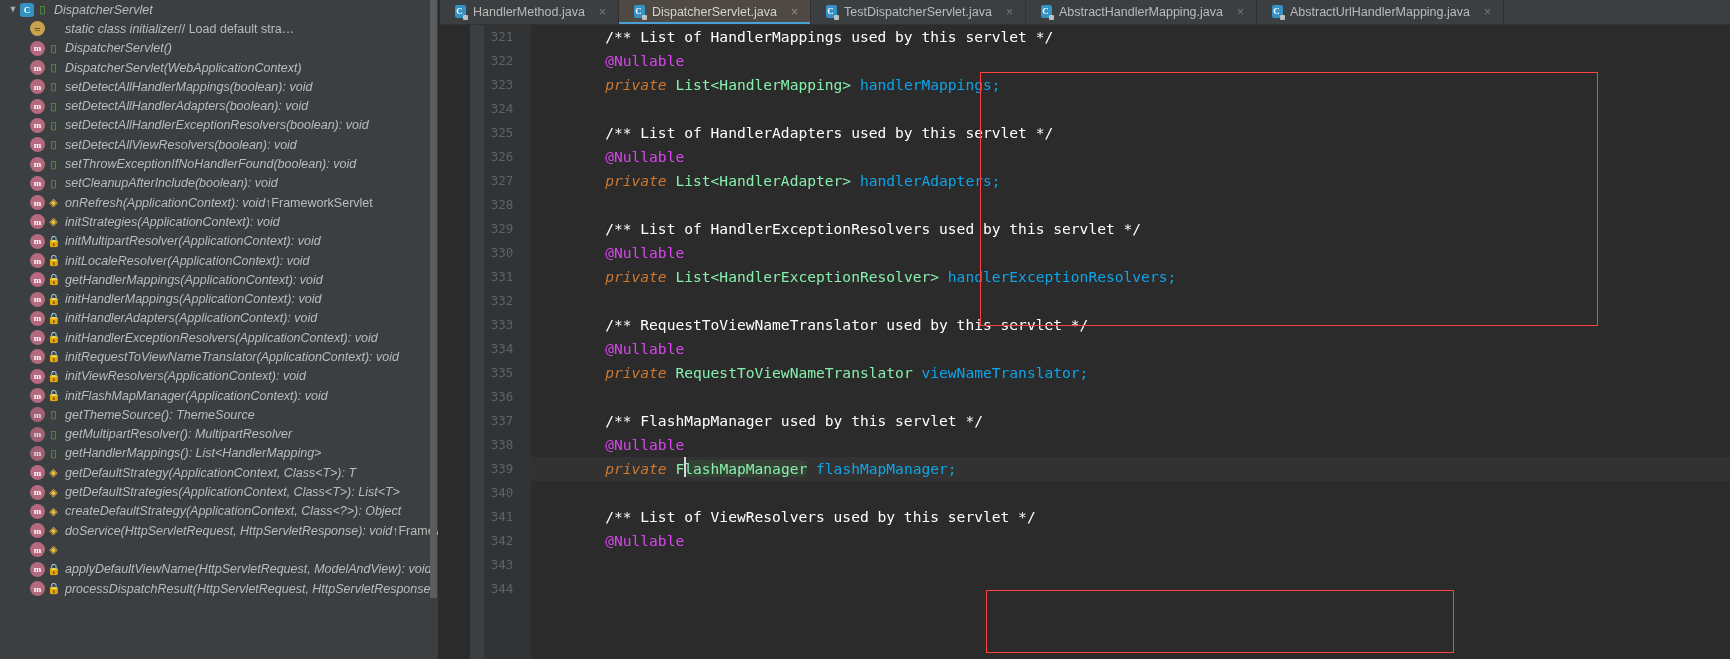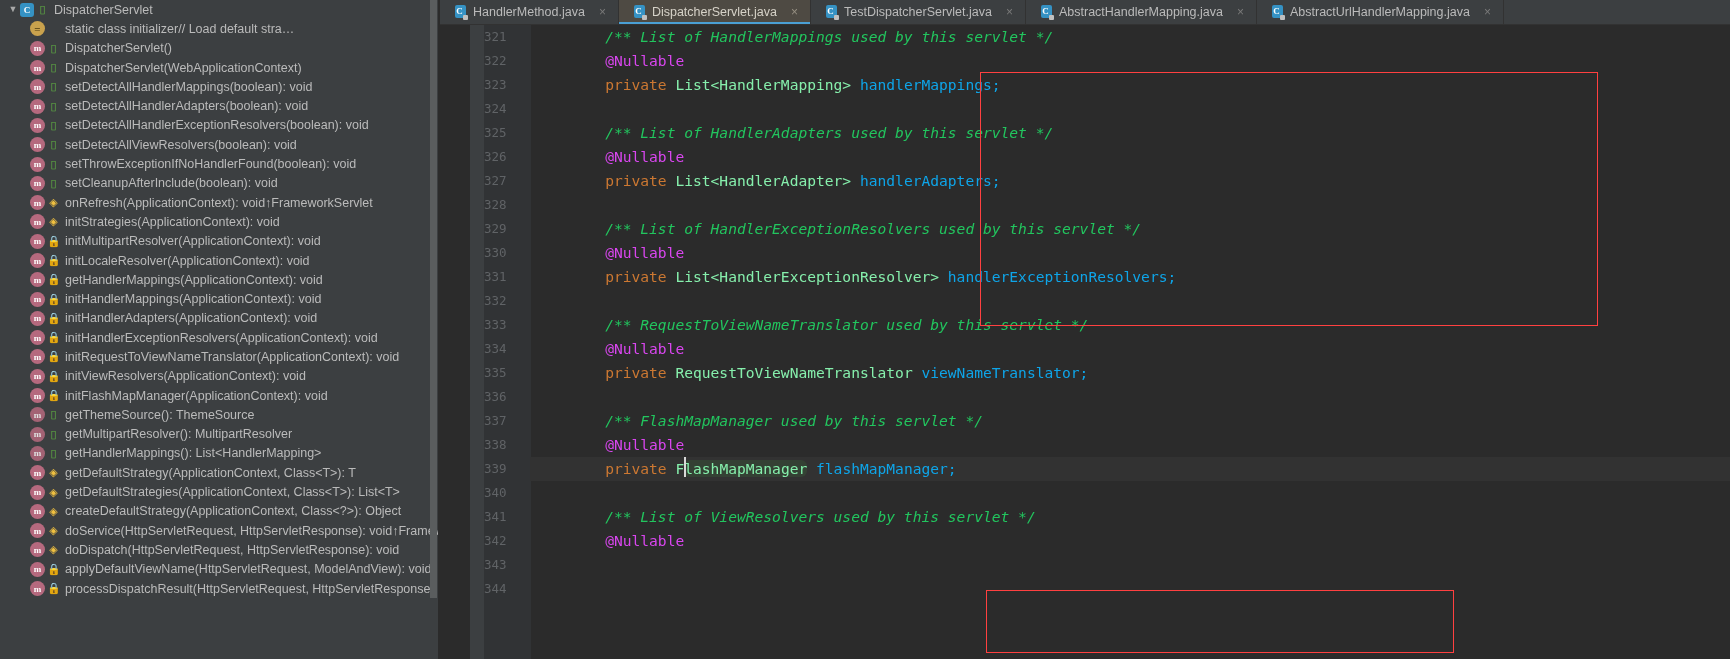--- a/index.html
+++ b/index.html
@@ -46,21 +46,21 @@
   .badge.method { background: #b5697e; }
   .badge.init { background: #c9a24d; color: #4a3a10; font-size: 11px; }
   .badge.inherited { background: #b5697e; opacity: .85; }
   .vis {
     flex: 0 0 auto; width: 13px; text-align: center;
     font-size: 11px; line-height: 1; margin-right: 5px;
   }
   .vis.pub { color: #62b543; }
   .vis.prot { color: #f0c040; }
   .vis.priv { color: #c87b3f; }
-  .struct-label { flex: 0 0 auto; }
+  .struct-label { flex: 0 0 auto; font-style: italic; }
   #structure-scrollbar {
     position: absolute;
     left: 430px; top: 0px;
     width: 7px; height: 598px;
     background: #5a5d5e;
     border-radius: 0px;
   }
   #structure-divider {
     position: absolute; left: 438px; top: 0; width: 2px; height: 659px;
     background: #2b2b2b;
@@ -132,38 +132,38 @@
   }
   #gutter-line {
     position: absolute; left: 90px; top: 0; width: 1px; height: 634px;
     background: #313335;
   }
   #code-area { position: absolute; left: 90px; top: 0; right: 0; height: 634px; }
 
   .code-row { position: relative; height: 24px; }
   .code-row .lnum {
     position: absolute; left: -46px; top: 0; width: 36px; height: 24px;
-    text-align: left;
+    text-align: center;
     font-family: "DejaVu Sans Mono", monospace;
     font-size: 12.5px; line-height: 24px; color: #606366;
   }
   .code-row .ltext {
     position: absolute; left: 0; top: 0; height: 24px;
     padding-left: 40px;
     font-family: "DejaVu Sans Mono", monospace;
     font-size: 14.6px; line-height: 24px;
     white-space: pre;
     color: #a9b7c6;
   }
   .code-row.caretline { background: #323232; }
   .code-row.caretline .ltext { padding-left: 40px; }
 
-  .tok-comment { color: #22c55e; font-style: italic; }
+  .tok-comment { color: #ffffff; }
   .tok-anno    { color: #d946ef; }
-  .tok-kw      { color: #cc7832; }
+  .tok-kw      { color: #cc7832; font-style: italic; }
   .tok-type    { color: #86efac; }
   .tok-field   { color: #0ea5e9; }
   .tok-sel     { background: #344134; border-radius: 6px; }
 
   .caret {
     display: inline-block; width: 0; position: relative;
   }
   .caret::after {
     content: ""; position: absolute; left: 0; top: -17px;
     width: 2px; height: 20px; background: #d8d8d8;
@@ -352,21 +352,20 @@
           <span class="indent"></span>
           <span class="badge method">m</span>
           <span class="vis prot">◈</span>
           <span class="struct-label">doService(HttpServletRequest, HttpServletResponse): void </span>
           <span class="owner">↑Framewor</span>
         </div>
         <div class="struct-row">
           <span class="indent"></span>
           <span class="badge method">m</span>
           <span class="vis prot">◈</span>
-          <span class="struct-label">doDispatch(HttpServletRequest, HttpServletResponse): void</span>
         </div>
         <div class="struct-row">
           <span class="indent"></span>
           <span class="badge method">m</span>
           <span class="vis priv">🔒</span>
           <span class="struct-label">applyDefaultViewName(HttpServletRequest, ModelAndView): void</span>
         </div>
         <div class="struct-row">
           <span class="indent"></span>
           <span class="badge method">m</span>

